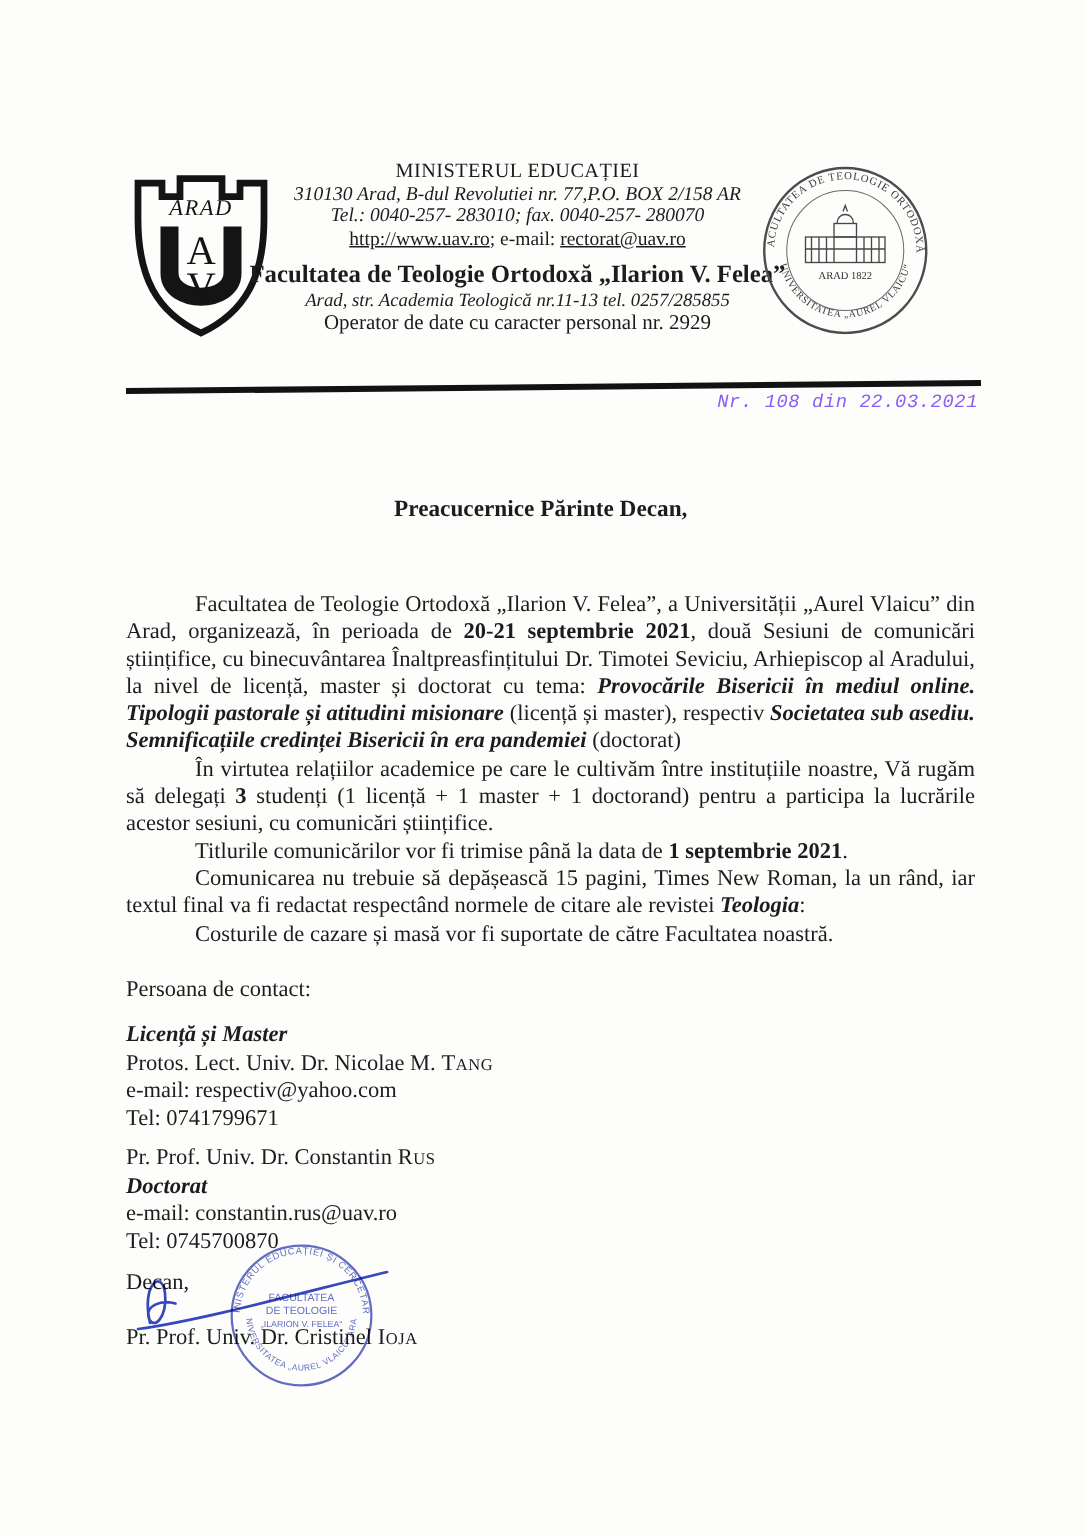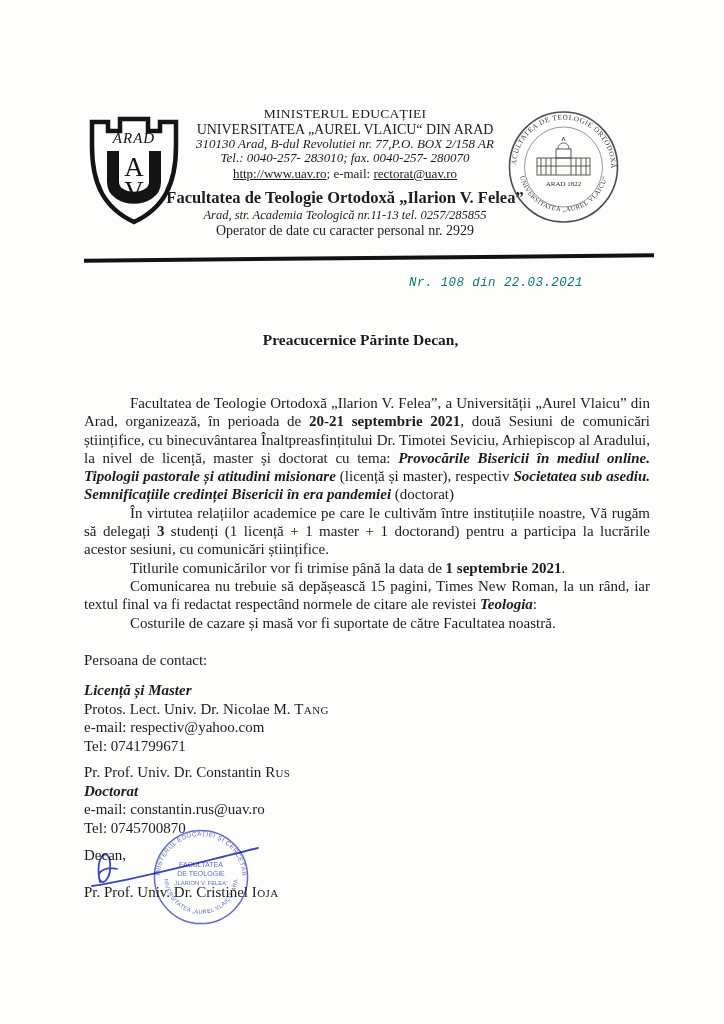--- a/index.html
+++ b/index.html
@@ -18,23 +18,23 @@
   .h-operator   { font-size:14px; line-height:17px; }
   .logo  { position:absolute; left:84px;  top:110px; width:100px; height:116px; }
   .seal  { position:absolute; left:507px; top:110px; width:113px; height:113px; }
   .seg-u { text-decoration:underline; }
   .seg-b { font-weight:bold; }
   .seg-bi{ font-weight:bold; font-style:italic; }
   .seg-sc{ font-variant:small-caps; letter-spacing:.4px; }
   
   .rule { position:absolute; left:84px; top:256px; width:570px; height:3.5px;
           background:#121212; transform:rotate(-0.55deg); }
-  .ref  { position:absolute; left:340px; top:276px; width:312px; text-align:center;
+  .ref  { position:absolute; left:340px; top:261px; width:312px; text-align:right;
           font-family:"Liberation Mono", monospace; font-style:italic; font-size:12.5px;
-          letter-spacing:.4px; color:#0f766e; }
+          letter-spacing:.4px; color:#8b5cf6; }
   
   .salutation { position:absolute; left:0; top:331px; width:721px; text-align:center;
                 font-weight:bold; font-size:15.5px; }
   .body-text { position:absolute; left:84px; top:394px; width:566px;
                font-size:15px; line-height:18.3px; text-align:justify; }
   .body-text p { margin:0; text-indent:46px; }
   .body-text p.no-indent { text-indent:0; text-align:left; }
   .contact-heading { position:absolute; left:84px; top:652px; font-size:15px; }
   .contact-block { position:absolute; left:84px; font-size:15px; line-height:18.5px; }
   .cb1 { top:681px; } .cb2 { top:763px; }
@@ -55,21 +55,20 @@
     <path d="M8,36 L8,12 L24,12 L24,21 L36,21 L36,9 L64,9 L64,21 L76,21 L76,12 L92,12 L92,36
              C92,74 80,98 50,112 C20,98 8,74 8,36 Z" fill="none" stroke="#141414" stroke-width="4.5"></path>
     <text x="50" y="33" text-anchor="middle" font-size="15" font-style="italic" font-family="Liberation Serif, serif" fill="#141414" letter-spacing="1">ARAD</text>
     <path d="M29,41 L29,72 C29,93 71,93 71,72 L71,41" fill="none" stroke="#141414" stroke-width="12"></path>
     <text x="50" y="66" text-anchor="middle" font-size="27" font-family="Liberation Serif, serif" fill="#141414">A</text>
     <text x="50" y="90" text-anchor="middle" font-size="27" font-family="Liberation Serif, serif" fill="#141414">V</text>
   </svg>
 
   <div class="header-center">
     <div class="h-ministry">MINISTERUL EDUCAȚIEI</div>
-    <div class="h-university">UNIVERSITATEA „AUREL VLAICU“ DIN ARAD</div>
     <div class="h-address">310130  Arad, B-dul Revolutiei nr. 77,P.O. BOX 2/158 AR</div>
     <div class="h-phones">Tel.: 0040-257- 283010; fax. 0040-257- 280070</div>
     <div class="h-contact"><span class="seg-u">http://www.uav.ro</span><span class="seg-n">; e-mail: </span><span class="seg-u">rectorat@uav.ro</span></div>
     <div class="h-faculty">Facultatea de Teologie Ortodoxă „Ilarion V. Felea”</div>
     <div class="h-faculty-address">Arad, str. Academia Teologică nr.11-13 tel. 0257/285855</div>
     <div class="h-operator">Operator de date cu caracter personal nr. 2929</div>
   </div>
 
   <svg class="seal" viewBox="0 0 113 113">
     <defs>

